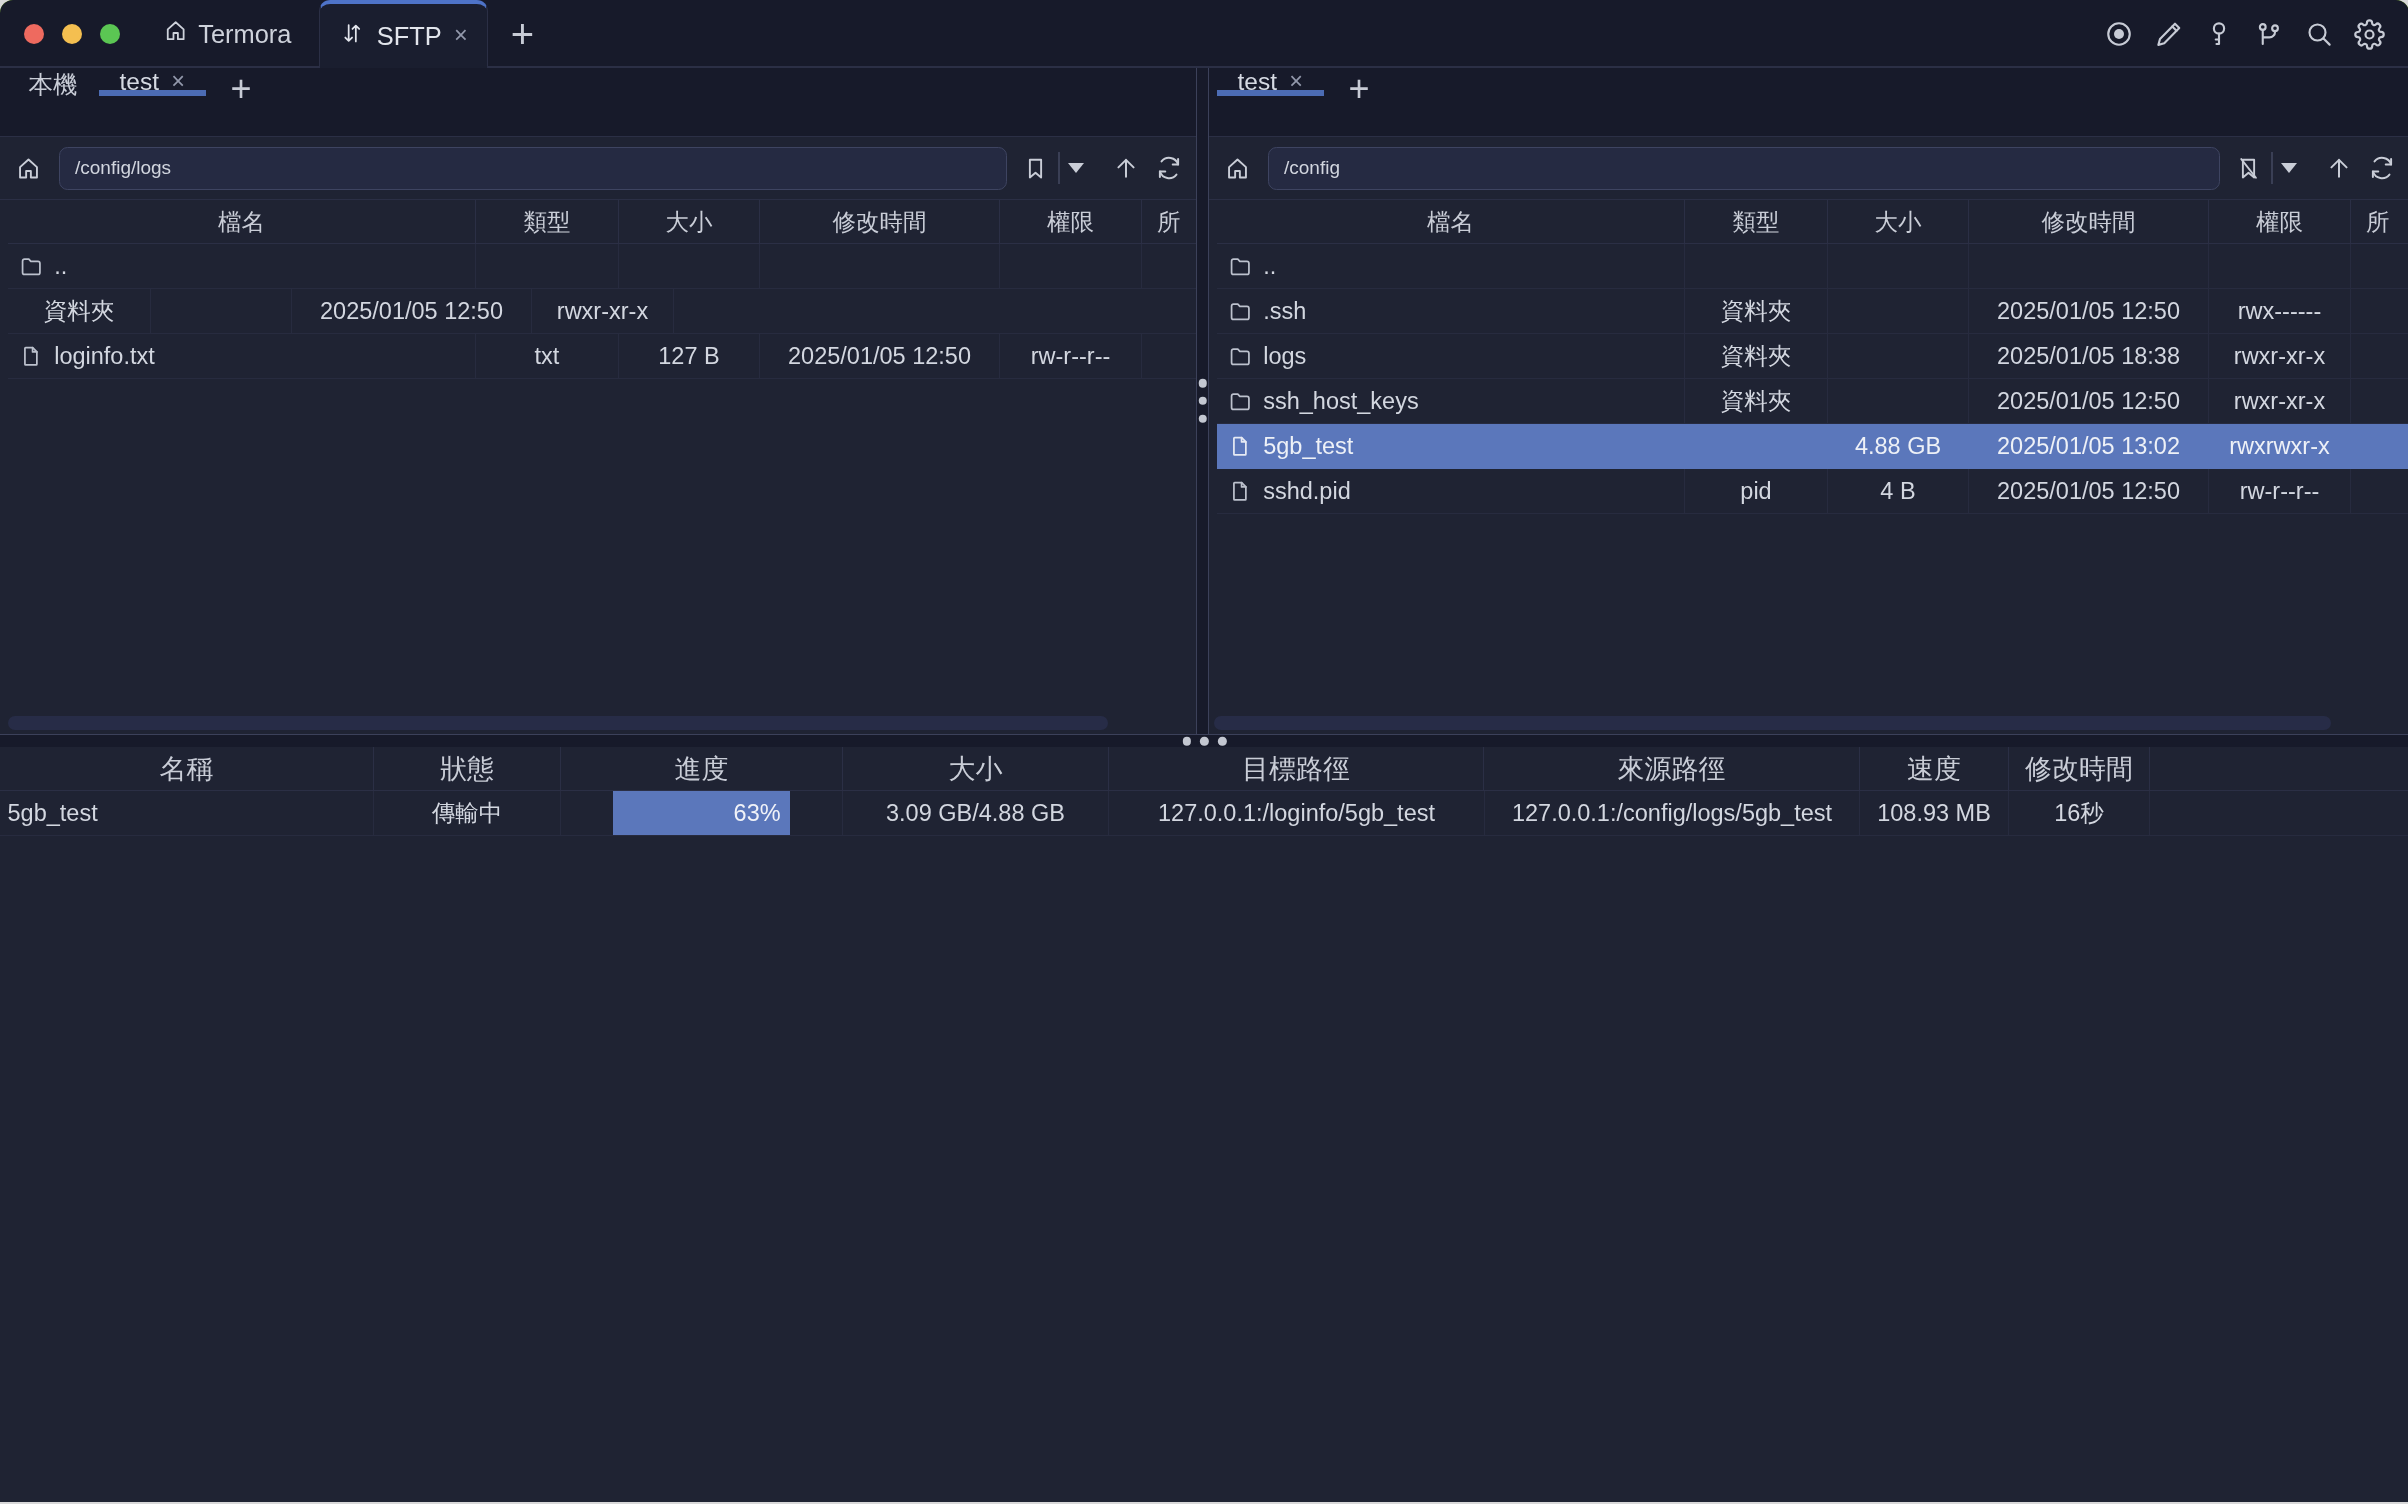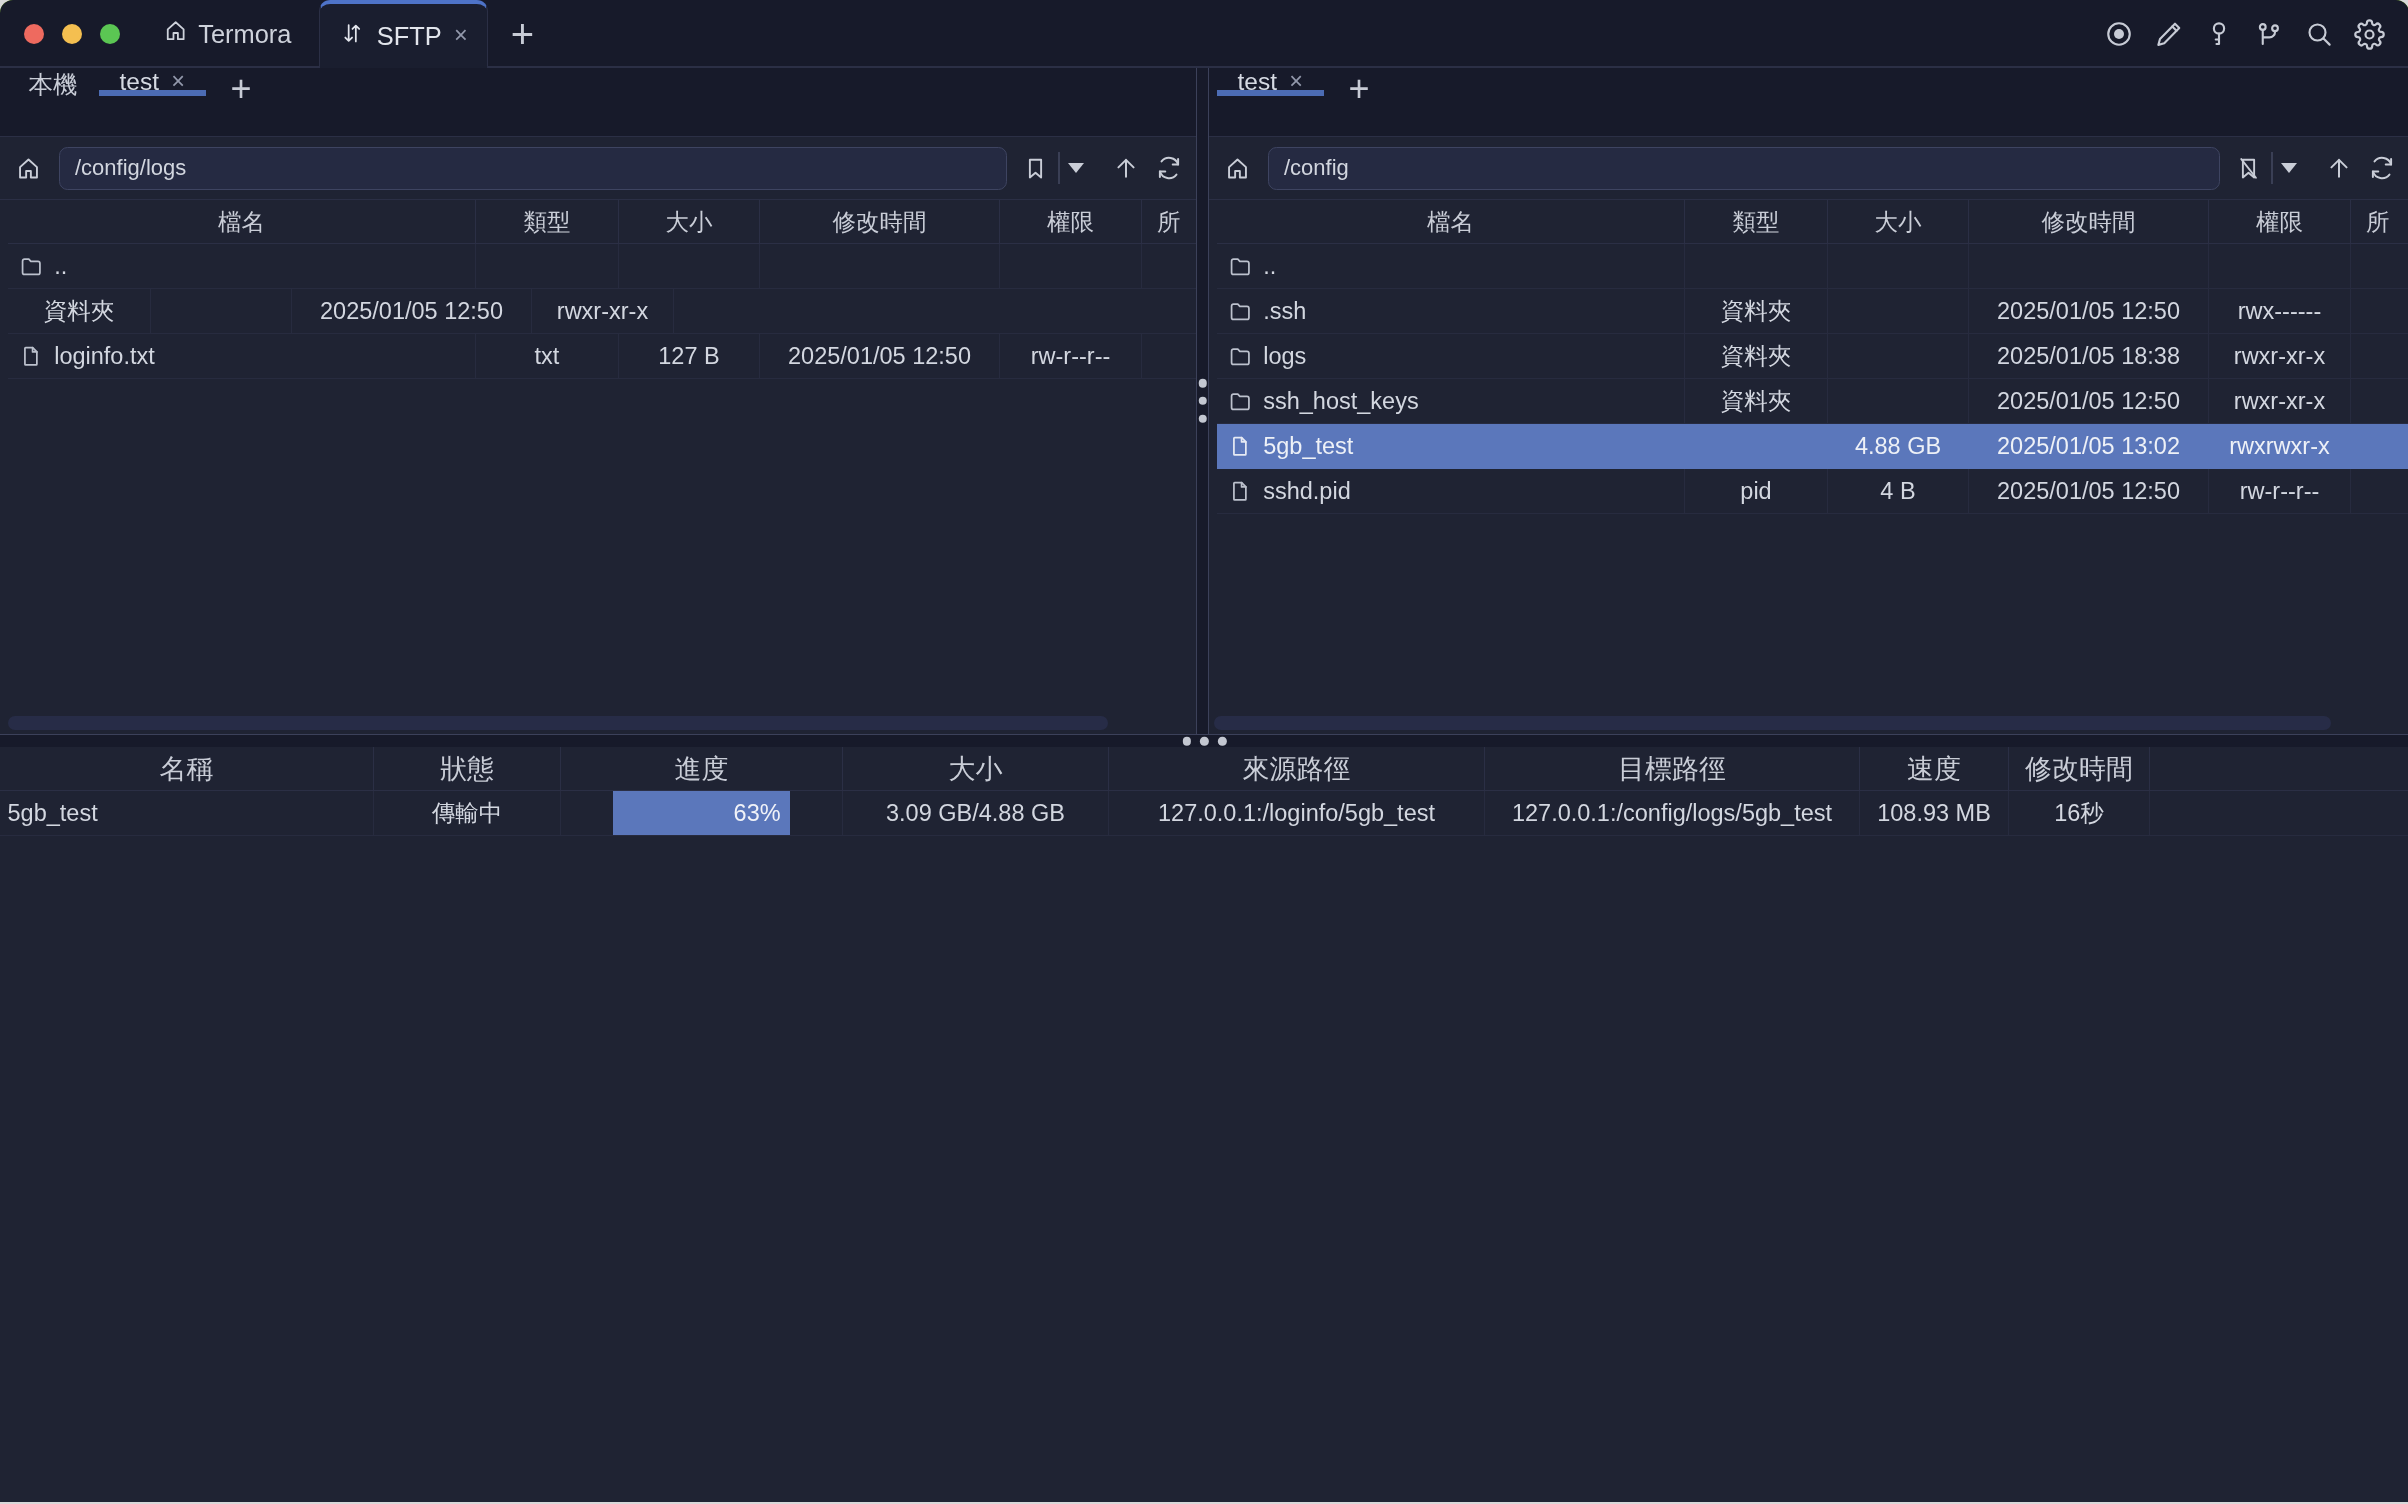--- a/index.html
+++ b/index.html
@@ -88,21 +88,21 @@
   .ptab-add { display: flex; align-items: center; padding: 0 24.5px; font-size: 36px; font-weight: 100; color: #c7cbd5; }
 
   .pathbar {
     height: 62px; flex: none; background: #1f2333;
     display: flex; align-items: center; padding: 0 13px 0 15px;
   }
   .pathbar .pb-icon { color: #c9cdd7; display: flex; align-items: center; }
   .path-input {
     flex: 1; height: 43px; margin: 0 15px 0 17px; min-width: 0;
     background: #252a42; border: 1.9px solid #3e4461; border-radius: 8.5px;
-    color: #d2d6df; font-size: 22px; padding: 0 15px;
+    color: #d2d6df; font-size: 19px; padding: 0 15px;
     font-family: "Liberation Sans", sans-serif; outline: none;
   }
   .pb-sep { width: 1.9px; height: 32px; background: #3a3f55; margin: 0 8.5px 0 8.5px; }
   .caret {
     width: 0; height: 0; margin-right: 13px;
     border-left: 8.5px solid transparent; border-right: 8.5px solid transparent;
     border-top: 10.4px solid #c9cdd7;
   }
   .pb-gap { width: 15px; }
 
@@ -471,22 +471,22 @@
         <i></i>
       </span>
   </div>
 
   <div class="xfer">
     <div class="xhead">
       <div class="xh x-name">名稱</div>
       <div class="xh x-status">狀態</div>
       <div class="xh x-prog">進度</div>
       <div class="xh x-size">大小</div>
+      <div class="xh x-dst">目標路徑</div>
       <div class="xh x-src">來源路徑</div>
-      <div class="xh x-dst">目標路徑</div>
       <div class="xh x-spd">速度</div>
       <div class="xh x-rem">修改時間</div>
       <div class="xh x-fill"></div>
     </div>
     <div class="xrow">
       <div class="xd x-name">5gb_test</div>
       <div class="xd x-status">傳輸中</div>
       <div class="xd x-prog">
         <div class="prog-fill" style="width: 63%;">
           <span>63%</span>

